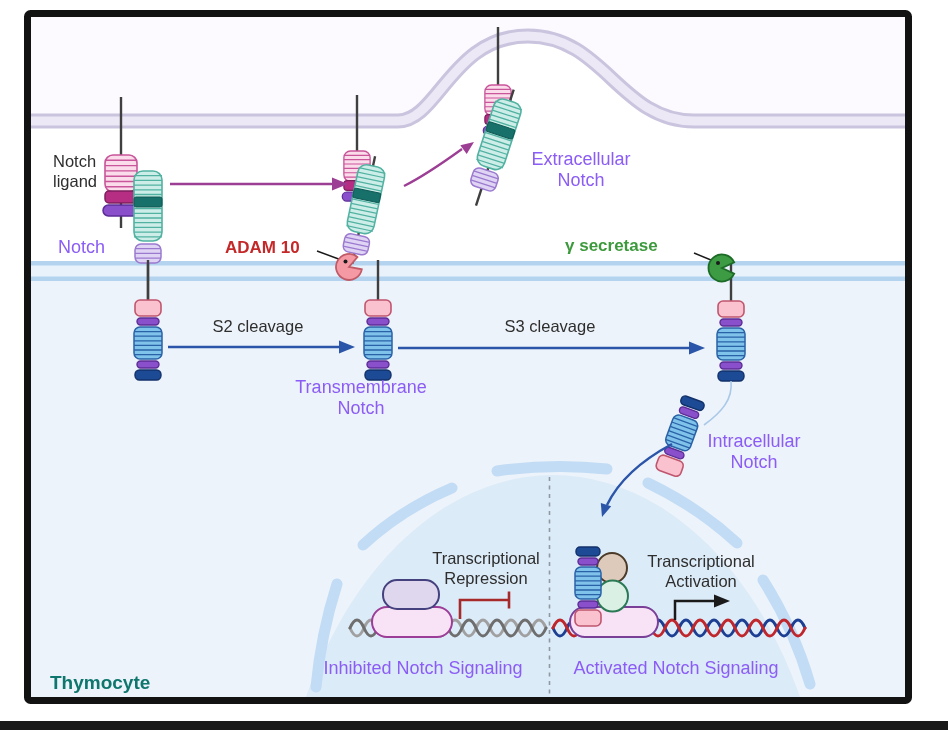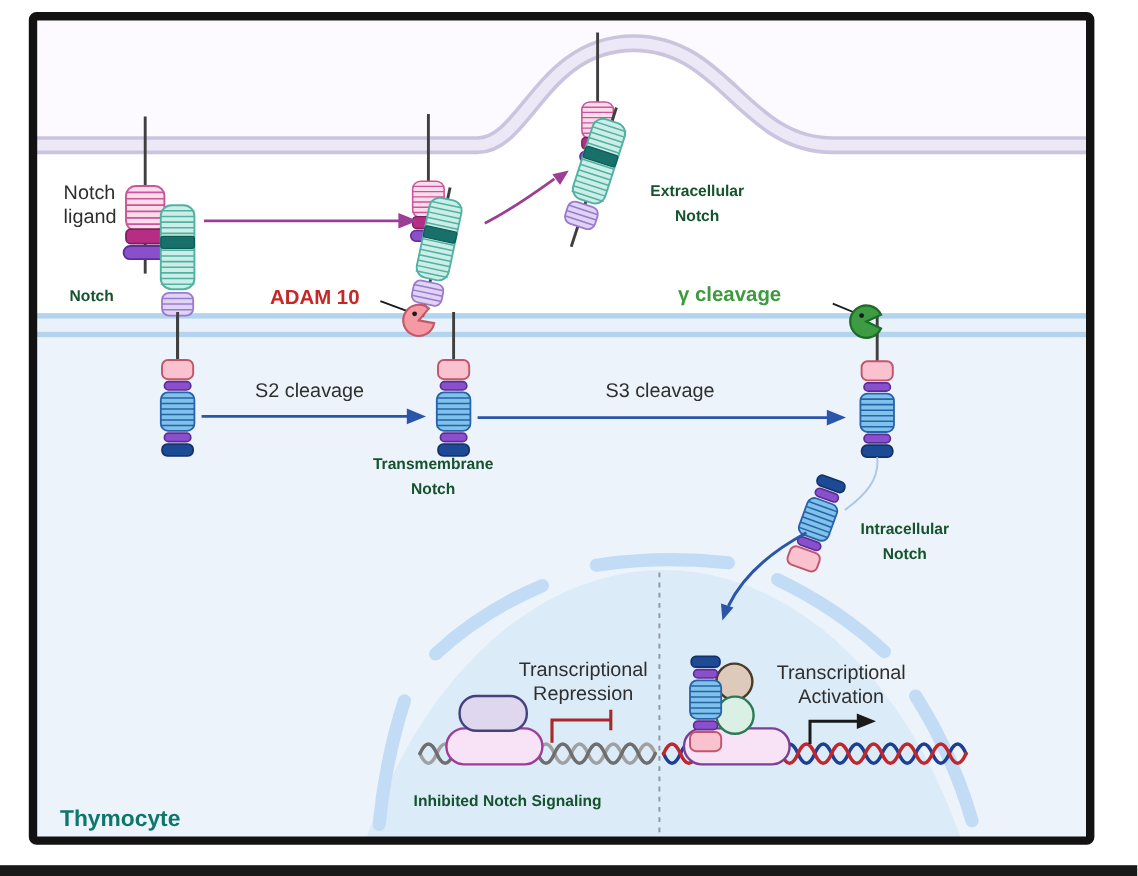--- a/index.html
+++ b/index.html
@@ -3,21 +3,21 @@
 <meta charset="utf-8">
 <style>
   html,body{margin:0;padding:0;background:#ffffff;}
   #stage{position:relative;width:948px;height:730px;background:#ffffff;overflow:hidden;
          font-family:"Liberation Sans",sans-serif;}
   #scene{position:absolute;left:0;top:0;}
   .lbl{position:absolute;white-space:pre-line;z-index:5;}
   .t-title{font-size:19.5px;font-weight:700;color:#c2368e;letter-spacing:.2px;}
   .t-thymo{font-size:19px;font-weight:700;color:#0f766e;}
   .t-plain{font-size:16.5px;color:#2e2e2e;line-height:19.5px;}
-  .t-bold{font-size:13px;font-weight:700;color:#14532d;line-height:20.5px;}
+  .t-bold{font-size:18px;font-weight:400;color:#8b5cf6;line-height:20.5px;}
   .t-adam{font-size:17px;font-weight:700;color:#c42828;}
   .t-gsec{font-size:17px;font-weight:700;color:#3c9a3c;}
   .t-center{text-align:center;}
   .t-right{text-align:left;}
 </style>
 </head>
 <body>
 
 <div id="stage">
 
@@ -195,31 +195,32 @@
   <rect x="27.5" y="13.5" width="881" height="687" rx="3" fill="none" stroke="#121212" stroke-width="7"></rect>
   <rect x="0" y="721" width="948" height="9" fill="#191919"></rect>
 </svg>
 
 <div class="lbl t-thymo" style="left:50px;top:672px;">Thymocyte</div>
 
 <div class="lbl t-plain" style="left:53px;top:152px;">Notch
 ligand</div>
 <div class="lbl t-bold" style="left:58px;top:237px;">Notch</div>
 <div class="lbl t-adam t-right" style="left:225px;top:238px;width:92px;">ADAM 10</div>
-<div class="lbl t-gsec t-right" style="left:565px;top:236px;width:125px;">γ cleavage</div>
+<div class="lbl t-gsec t-right" style="left:565px;top:236px;width:125px;">γ secretase</div>
 
 <div class="lbl t-plain t-center" style="left:188px;top:317px;width:140px;">S2 cleavage</div>
 <div class="lbl t-plain t-center" style="left:480px;top:317px;width:140px;">S3 cleavage</div>
 
 <div class="lbl t-bold t-center" style="left:276px;top:377px;width:170px;">Transmembrane
 Notch</div>
 <div class="lbl t-bold t-center" style="left:496px;top:149px;width:170px;">Extracellular
 Notch</div>
 <div class="lbl t-bold t-center" style="left:669px;top:431px;width:170px;">Intracellular
 Notch</div>
 
 <div class="lbl t-plain t-center" style="left:401px;top:549px;width:170px;">Transcriptional
 Repression</div>
 <div class="lbl t-plain t-center" style="left:616px;top:552px;width:170px;">Transcriptional
 Activation</div>
 <div class="lbl t-bold t-center" style="left:308px;top:658px;width:230px;">Inhibited Notch Signaling</div>
+<div class="lbl t-bold t-center" style="left:561px;top:658px;width:230px;">Activated Notch Signaling</div>
 
 </div>
 
 </body></html>

